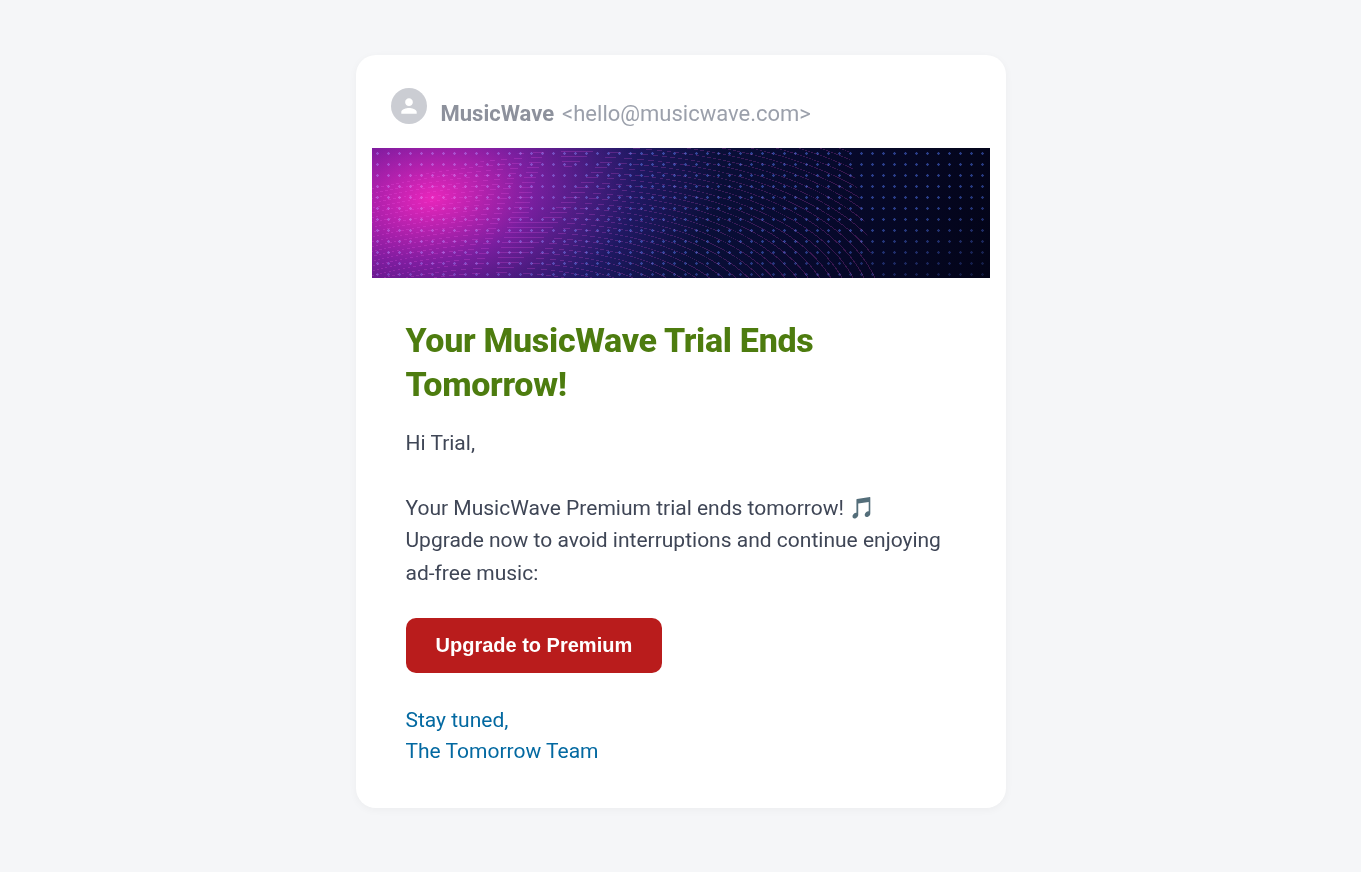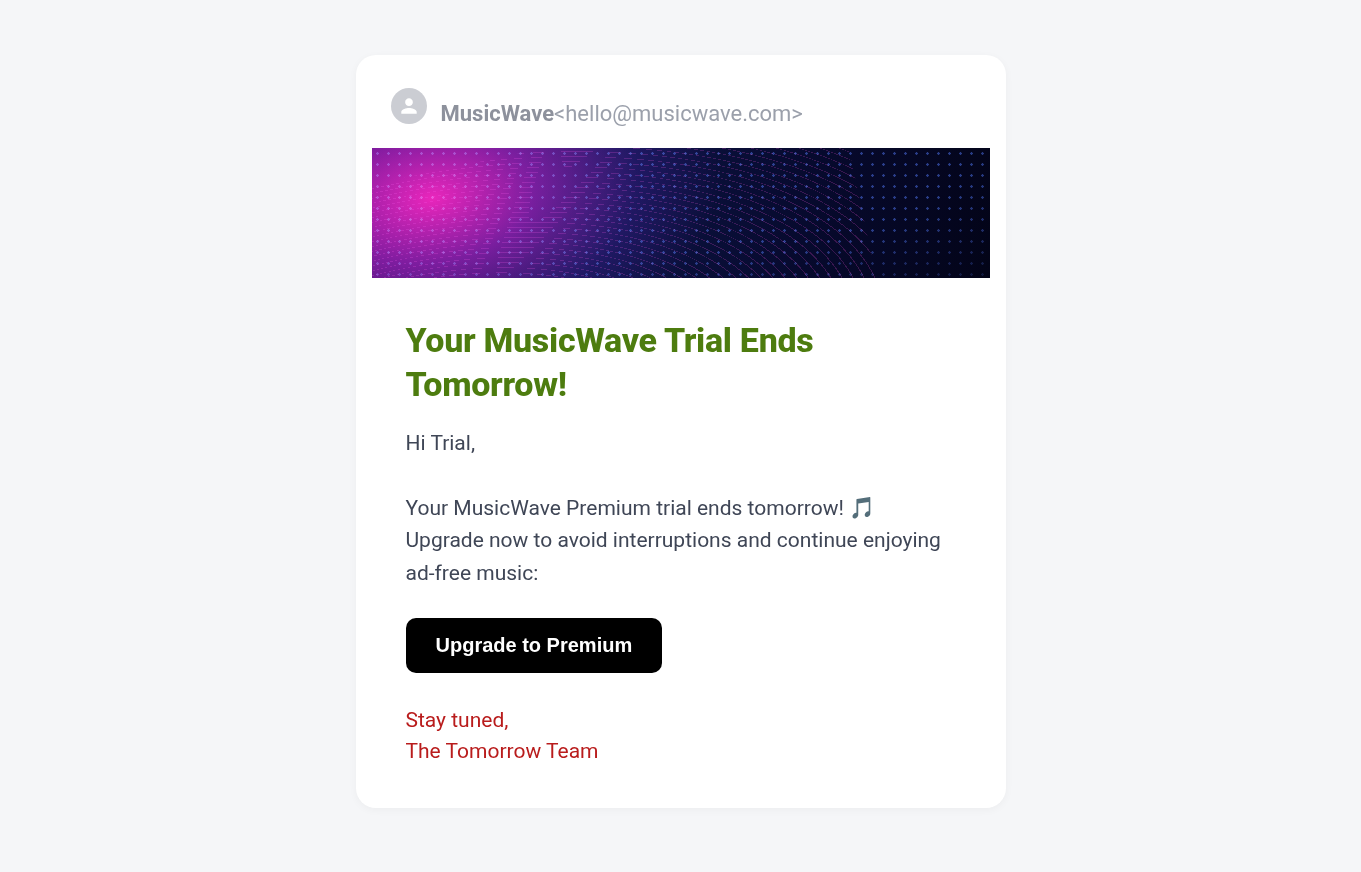--- a/index.html
+++ b/index.html
@@ -41,20 +41,21 @@
       flex-shrink: 0;
     }
     .avatar svg {
       width: 22px;
       height: 22px;
       fill: #ffffff;
     }
     .sender-line {
       display: flex;
       align-items: baseline;
+      gap: 8px;
       font-size: 22px;
       color: #9ba0ab;
     }
     .sender-name {
       font-weight: 700;
       color: #8d919c;
     }
     .sender-email {
       font-weight: 400;
       color: #9ba0ab;
@@ -118,33 +119,33 @@
       margin-bottom: 32px;
     }
     .body-text {
       font-size: 21px;
       color: #3f4656;
       line-height: 1.55;
       margin-bottom: 28px;
     }
     .cta-button {
       display: inline-block;
-      background: #000000;
+      background: #b91c1c;
       color: #ffffff;
       font-size: 20px;
       font-weight: 600;
       padding: 16px 30px;
       border-radius: 10px;
       border: none;
       cursor: pointer;
       margin-bottom: 32px;
     }
     .signoff {
       font-size: 21px;
-      color: #b91c1c;
+      color: #0369a1;
       line-height: 1.5;
     }
   </style>
 </head>
 <body>
 
 <div class="email-card">
   <div class="email-header">
     <div class="avatar">
       <svg viewBox="0 0 24 24">

